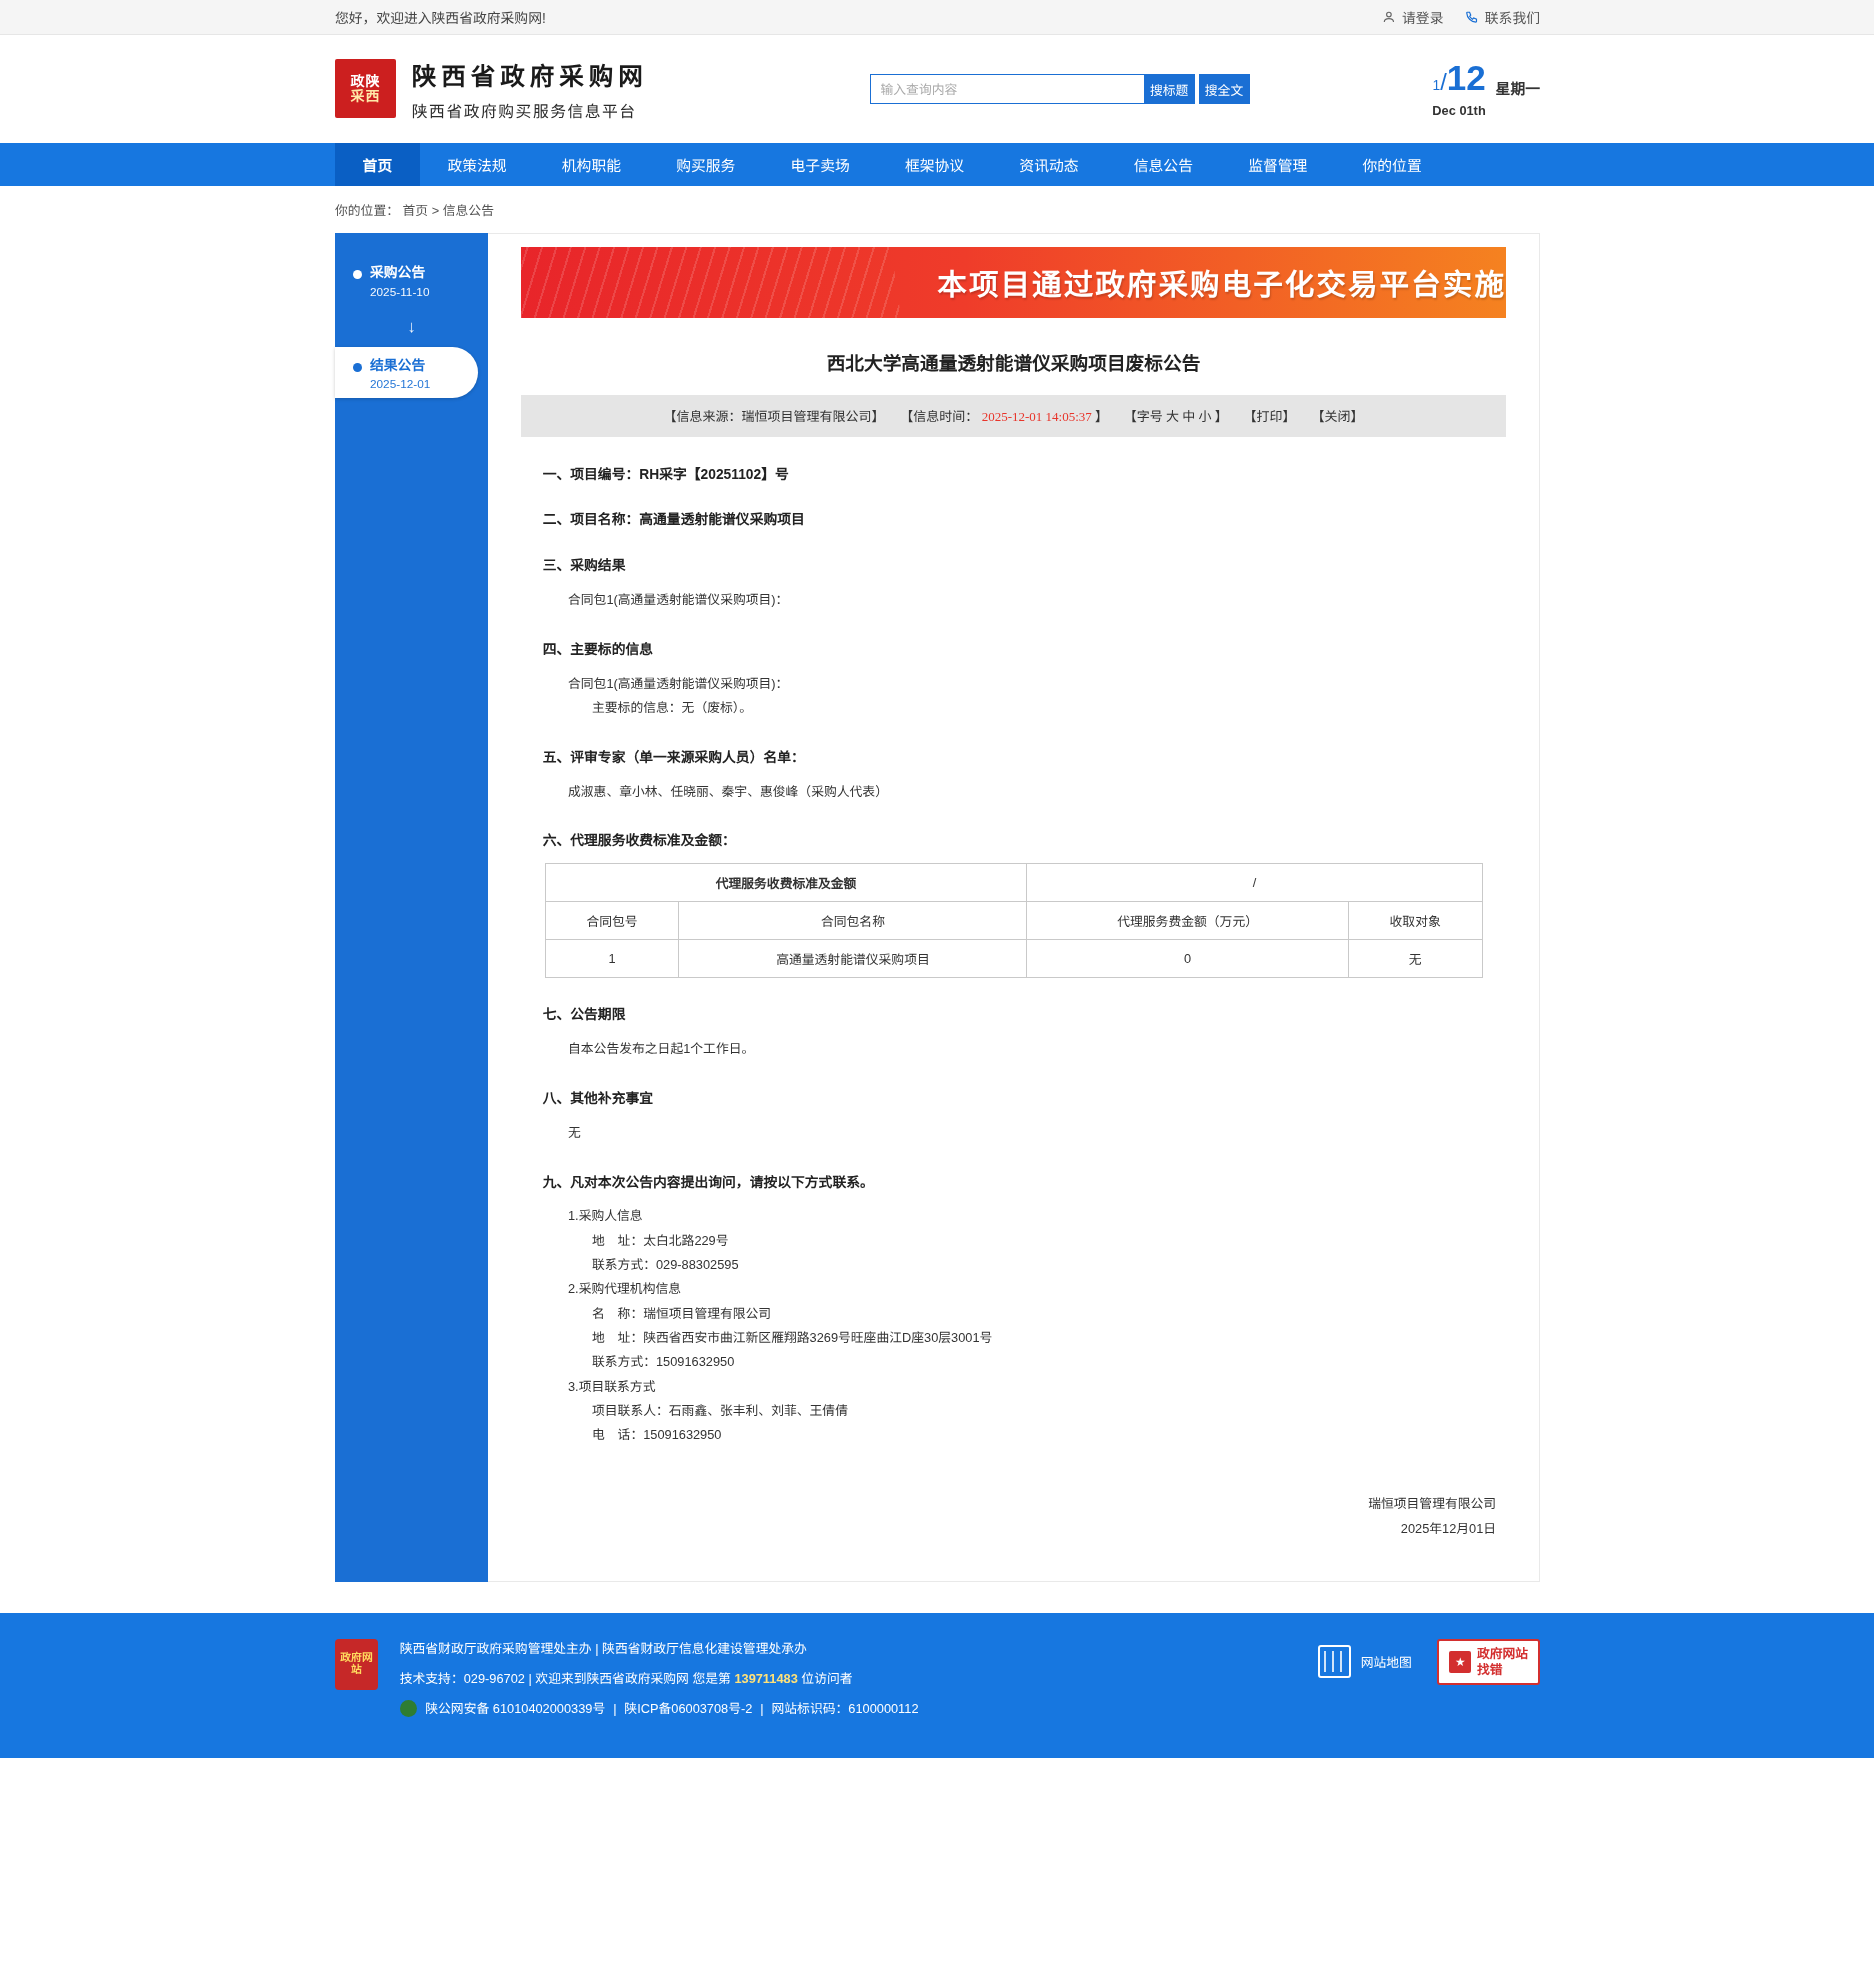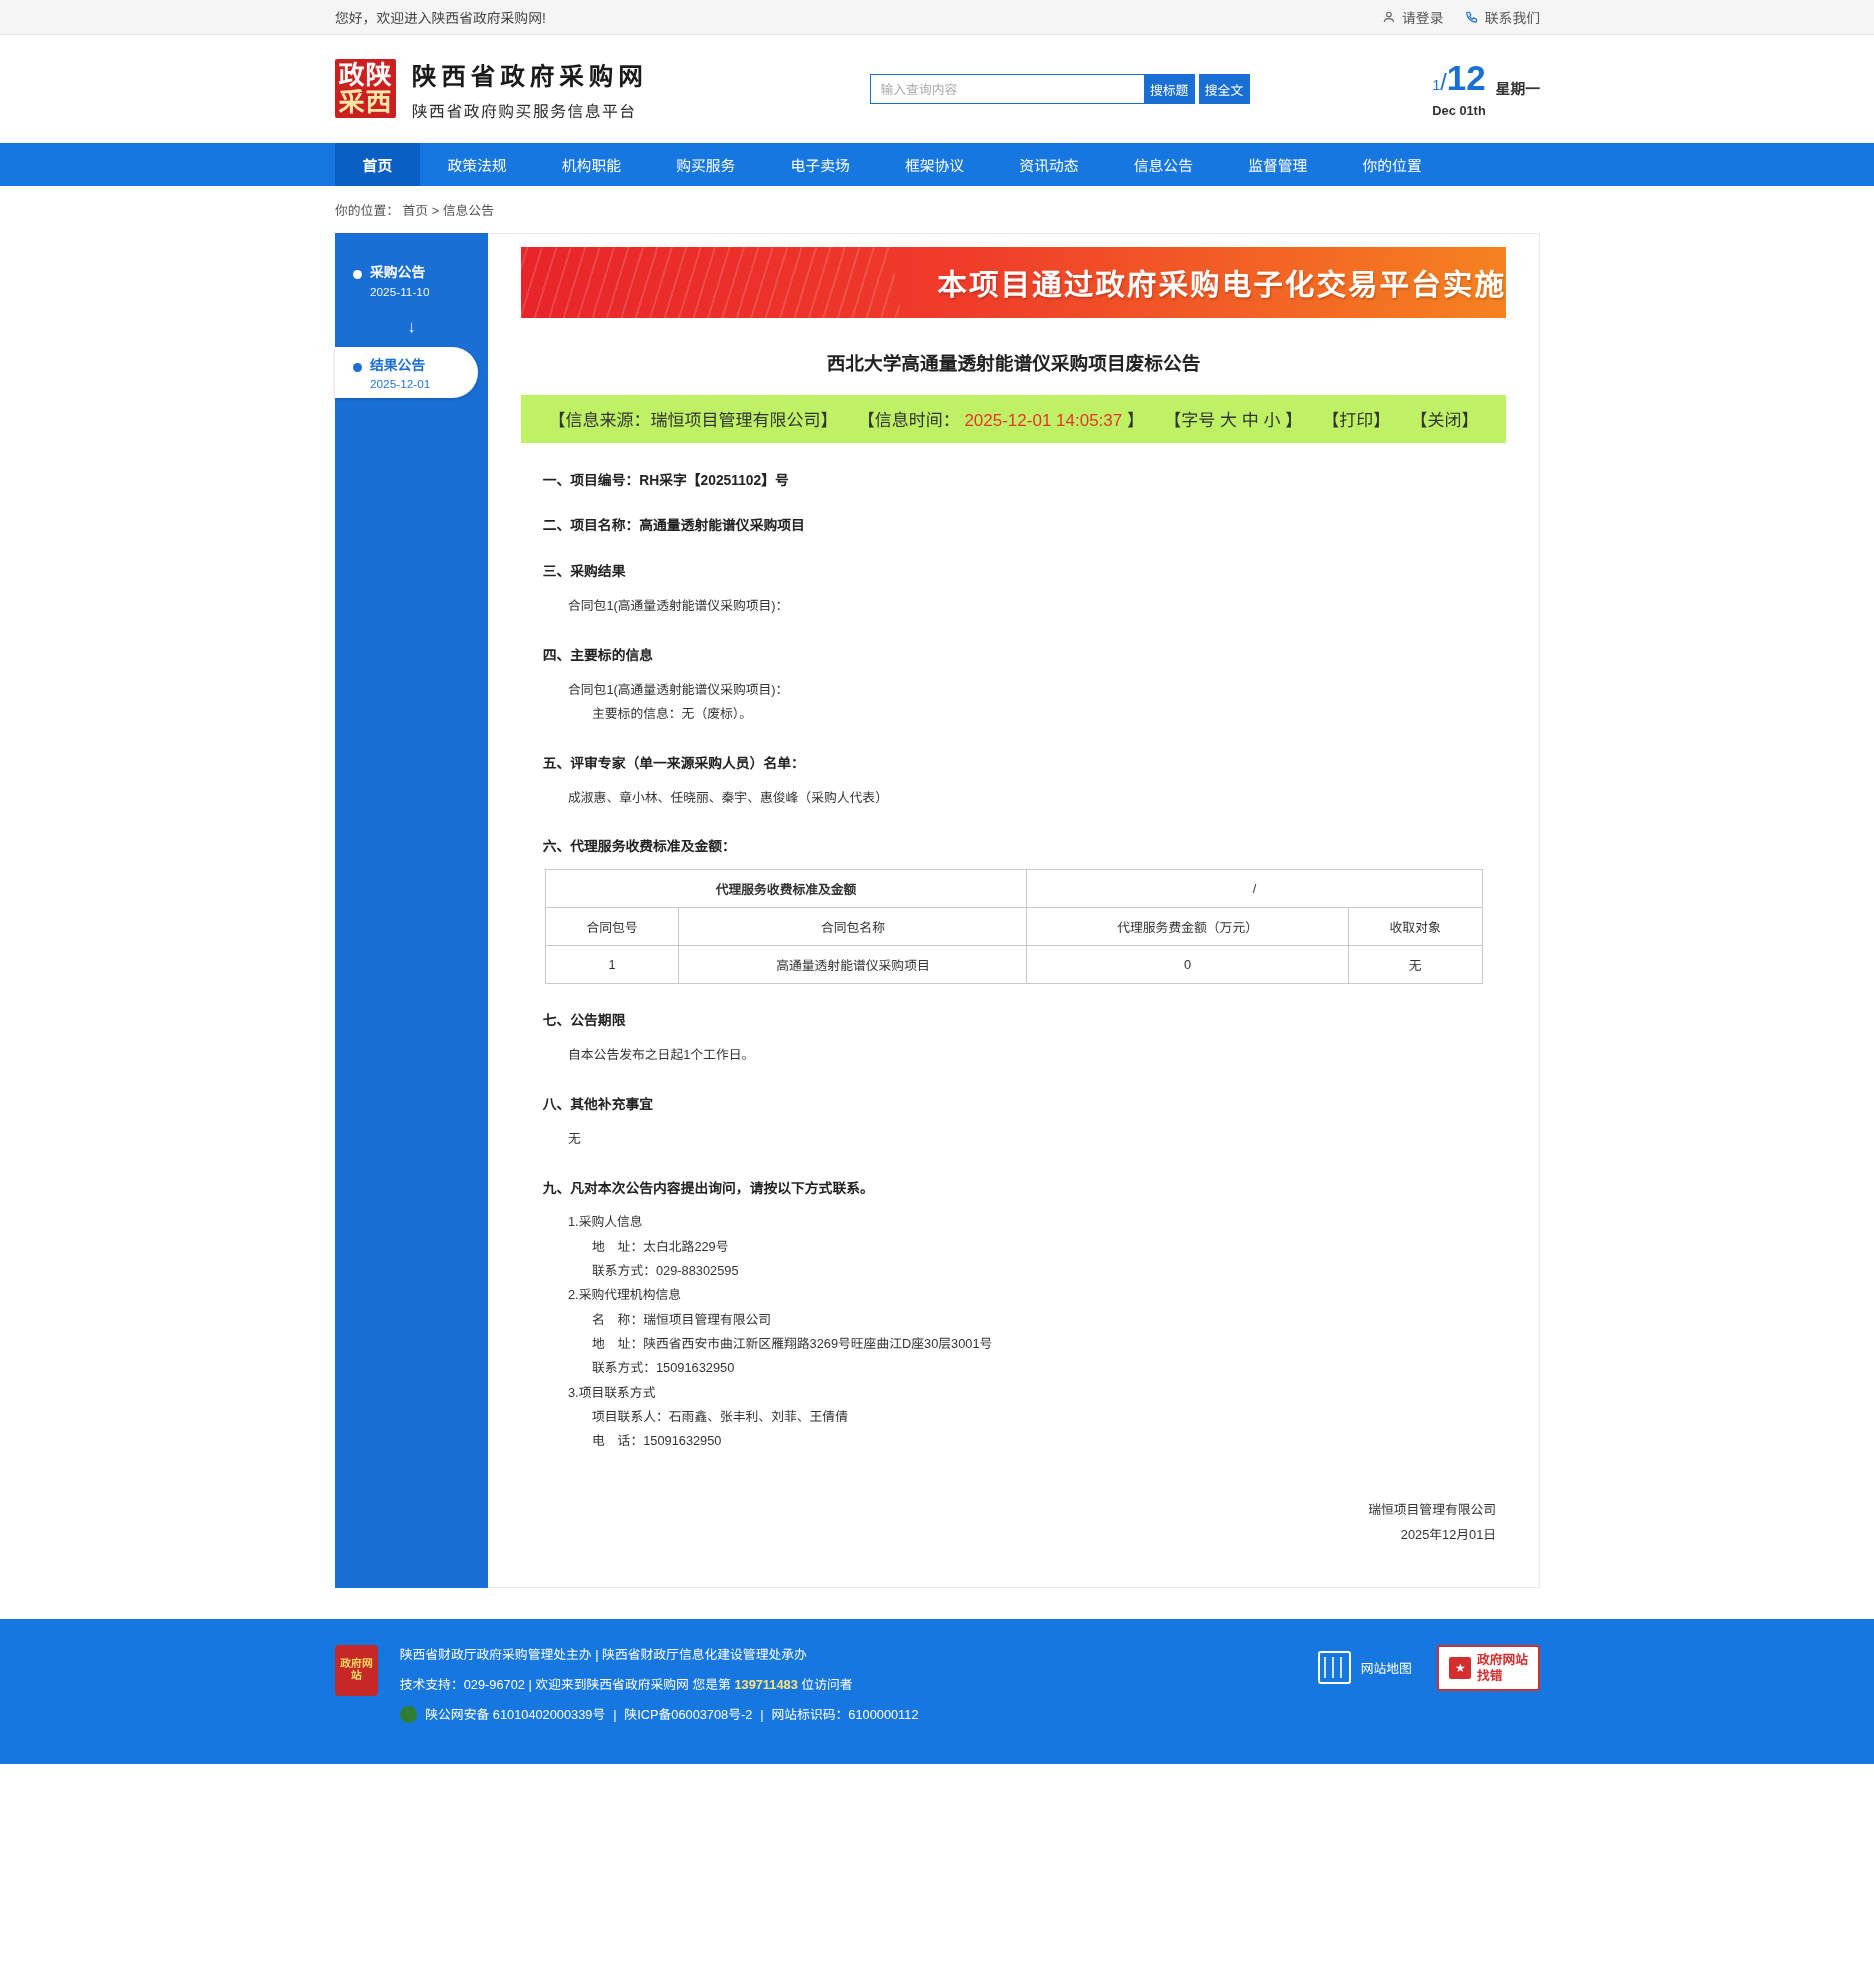--- a/index.html
+++ b/index.html
@@ -42,21 +42,21 @@
   }
   .brand { display: flex; align-items: center; gap: 15.8px; }
   .logo-box {
     width: 61px; height: 59px;
     background: #cc1f1f;
     color: #fff;
     display: flex; flex-direction: column;
     align-items: center; justify-content: center;
     font-weight: bold;
     line-height: 1.05;
-    font-size: 26px;
+    font-size: 14px;
     letter-spacing: 1px;
     border-radius: 2px;
   }
   .logo-box .l2 { color: #ffe9a8; }
   .brand-text .t1 {
     font-size: 24.6px; font-weight: bold; color: #1a1a1a;
     letter-spacing: 4.9px;
   }
   .brand-text .t2 {
     font-size: 15.8px; color: #2b2b2b; margin-top: 6.9px; letter-spacing: 1.5px;
@@ -186,24 +186,25 @@
     transform: rotate(-8deg);
   }
   .banner span { position: relative; z-index: 2; text-shadow: 1px 2px 2px rgba(0,0,0,.18); }
 
   .doc-title {
     text-align: center;
     font-size: 18.7px; font-weight: bold; color: #222;
     margin: 29.6px 0 19.7px 0;
   }
   .meta {
-    background: #bef264;
+    background: #e5e5e5;
     text-align: center;
-    font-size: 17px; color: #333;
+    font-size: 13px; color: #333;
     padding: 11.8px 7.9px;
+    font-family: Liberation Serif, serif;
   }
   .meta .time { color: #e8352b; }
   .meta .sep { display: inline-block; padding: 0 3px; }
   .meta a { color: #333; text-decoration: none; }
 
   .sec { margin-top: 25.6px; }
   .sec h3 {
     font-size: 13.8px; font-weight: bold; color: #222;
     margin: 0 0 0 21.7px;
   }

